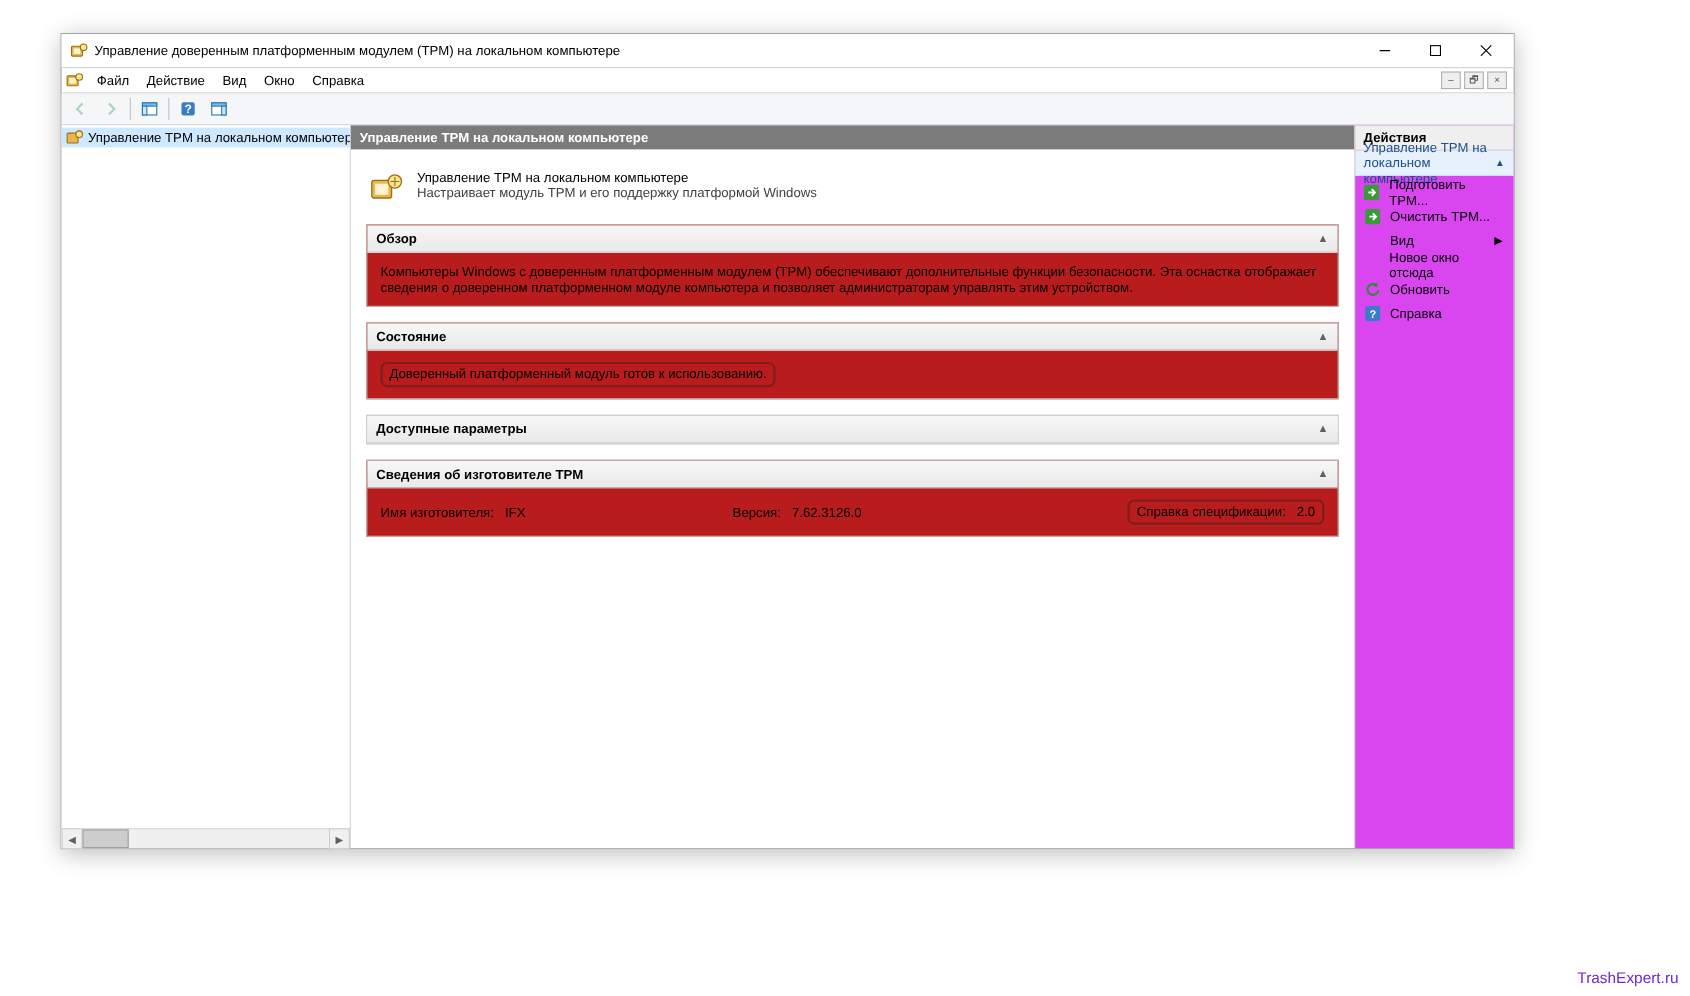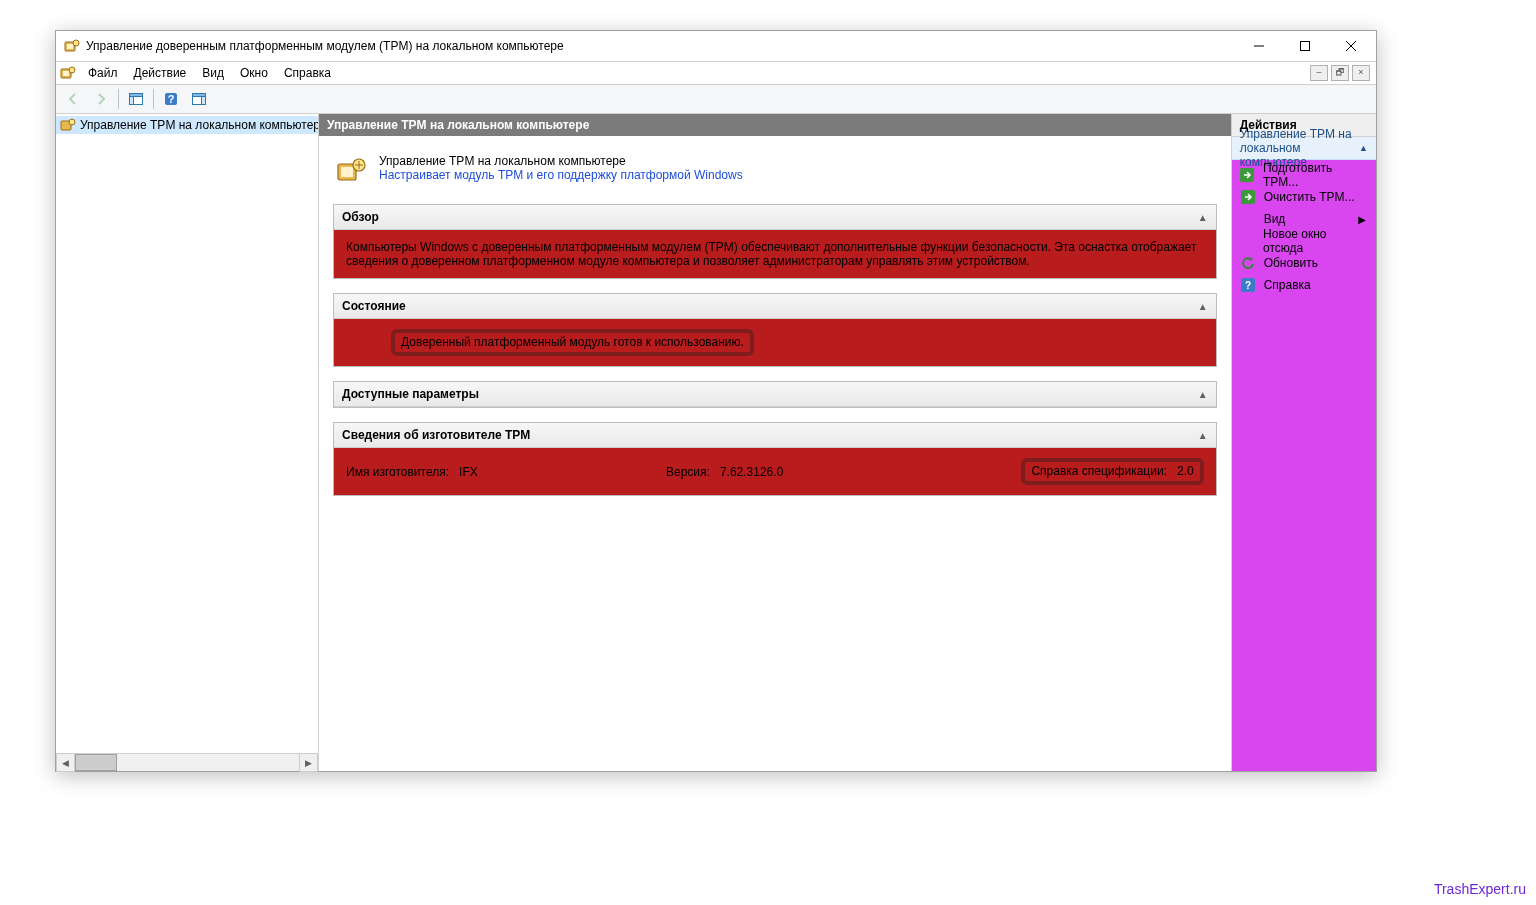--- a/index.html
+++ b/index.html
@@ -28,26 +28,26 @@
   .tree-scroll { height:17px; border-top:1px solid #d0d0d0; background:#f0f0f0; display:flex; align-items:center; }
   .tree-scroll .sb-arrow { width:17px; height:17px; background:#f0f0f0; border:1px solid #cdcdcd; display:flex; align-items:center; justify-content:center; font-size:9px; color:#606060; }
   .tree-scroll .sb-track { flex:1 1 auto; height:17px; background:#f0f0f0; position:relative; }
   .tree-scroll .sb-thumb { position:absolute; left:0; top:0; height:15px; width:40px; background:#cdcdcd; border:1px solid #a0a0a0; }
   .center-pane { flex:1 1 auto; border-right:1px solid #d0d0d0; display:flex; flex-direction:column; min-width:0; }
   .center-header { height:22px; background:#7b7b7b; color:#fff; font-weight:bold; display:flex; align-items:center; padding:0 8px; font-size:12px; }
   .center-body { flex:1 1 auto; overflow:auto; padding:12px 14px; background:#fff; }
   .intro-row { display:flex; align-items:flex-start; padding:6px 2px 18px 2px; }
   .intro-row .big-icon { width:32px; height:32px; margin-right:12px; flex:0 0 auto; }
   .intro-row .intro-text .it-title { font-size:12px; color:#000; }
-  .intro-row .intro-text .it-desc  { font-size:12px; color:#1d4ed8; }
+  .intro-row .intro-text .it-desc  { font-size:12px; color:#404040; }
   .section { border:1px solid #bcbcbc; background:#b91c1c; margin:0 0 14px 0; }
   .section .sec-head { height:24px; background:linear-gradient(#f7f7f7,#e9e9e9); border-bottom:1px solid #cfcfcf; display:flex; align-items:center; padding:0 8px; font-weight:bold; }
   .section .sec-head .collapse { margin-left:auto; color:#606060; font-size:10px; }
   .section .sec-body { padding:10px 12px; font-size:12px; color:#000; }
-  .red-hl { display:inline-block; border:4px solid #7f1d1d; border-radius:6px; padding:2px 6px; line-height:15px;margin-left:45px; }
+  .red-hl { display:inline-block; border:2px solid #7f1d1d; border-radius:6px; padding:2px 6px; line-height:15px; }
   .mfg-row { display:flex; align-items:center; white-space:nowrap; }
   .mfg-row .col-a { width:320px; }
   .mfg-row .col-b { width:300px; }
   .mfg-row .col-c { margin-left:auto; }
   .actions-pane { width:252px; display:flex; flex-direction:column; background:#d946ef; }
   .actions-title { height:22px; background:#efefef; border-bottom:1px solid #d0d0d0; font-weight:bold; display:flex; align-items:center; padding:0 8px; }
   .actions-context { height:22px; background:#e7f1fb; border-bottom:1px solid #c8dff5; display:flex; align-items:center; padding:0 8px; color:#1a4f8a; font-size:12px; }
   .actions-context .ctx-arrow { margin-left:auto; font-size:9px; color:#1a4f8a; }
   .action-list { padding:4px 0; }
   .action-item { display:flex; align-items:center; height:22px; padding:0 10px 0 8px; }

